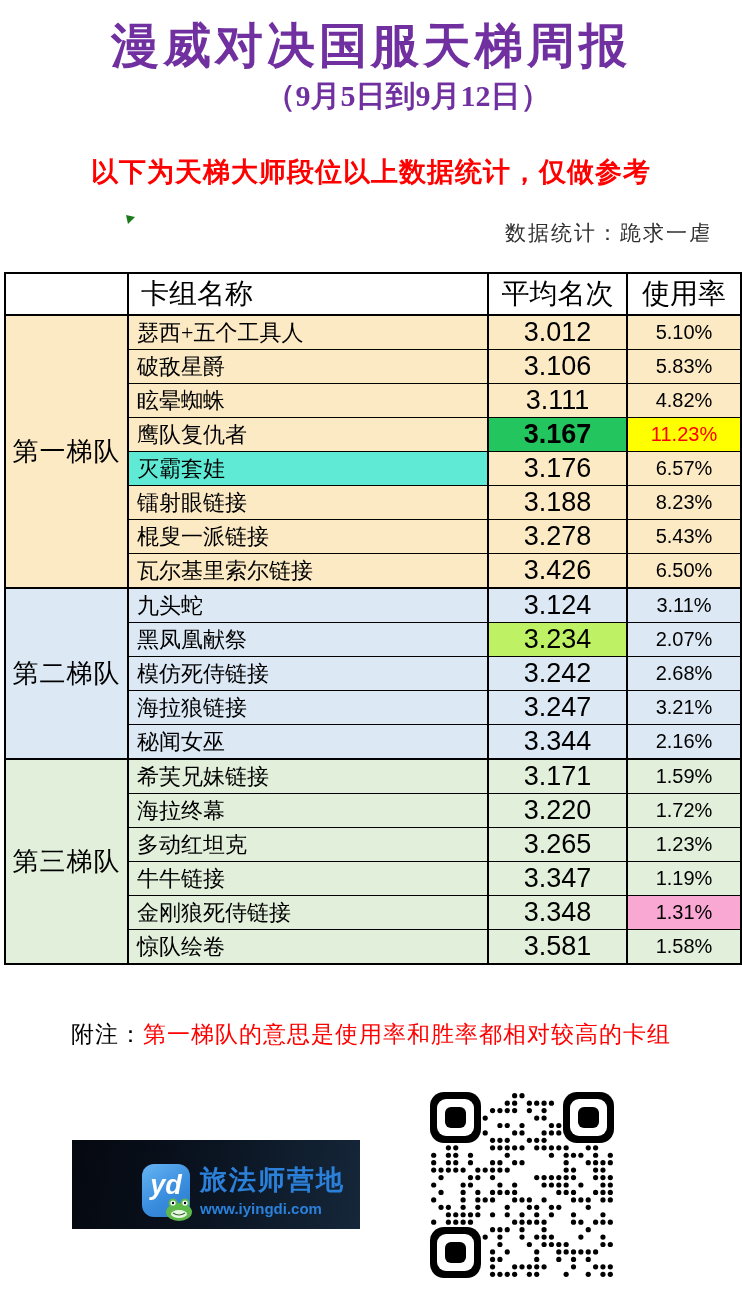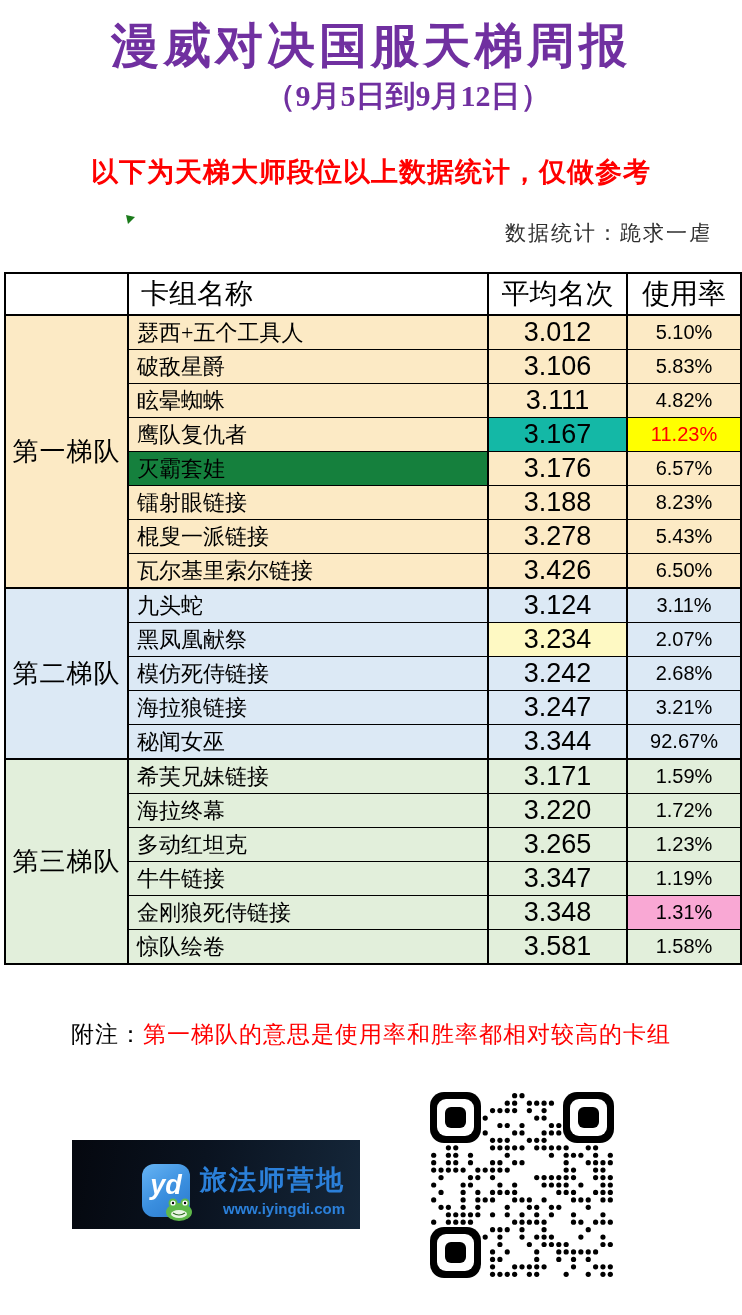--- a/index.html
+++ b/index.html
@@ -72,21 +72,20 @@
   }
   .app-icon svg.frog { position:absolute; right:-4px; bottom:-4px; }
   .logo-text { position:absolute; left:128px; top:22px; }
   .logo-text .name {
     font-size:27px; font-weight:bold; color:#2b80da; letter-spacing:2px;
     font-family:"Liberation Sans", sans-serif;
   }
   .logo-text .url {
     margin-top:2px; font-size:15px; font-weight:bold; color:#2b80da;
     font-family:"Liberation Sans", sans-serif;
-    text-align:right;
   }
   .qr { position:absolute; left:430px; top:1092px; width:184px; height:186px; }
 </style>
 </head>
 <body>
 
 <div class="page">
 
   <div class="title">漫威对决国服天梯周报</div>
   <div class="subtitle">（9月5日到9月12日）</div>
@@ -125,25 +124,25 @@
           <td class="avg-rank v2" style="background: rgb(252, 234, 197);">3.106</td>
           <td class="usage-rate v2" style="background: rgb(252, 234, 197);">5.83%</td>
         </tr>
         <tr class="row">
           <td class="deck-name v2" style="background: rgb(252, 234, 197);">眩晕蜘蛛</td>
           <td class="avg-rank v2" style="background: rgb(252, 234, 197); margin-top: 10px;">3.111</td>
           <td class="usage-rate v2" style="background: rgb(252, 234, 197);">4.82%</td>
         </tr>
         <tr class="row">
           <td class="deck-name v2" style="background: rgb(252, 234, 197);">鹰队复仇者</td>
-          <td class="avg-rank v2" style="background: #14b8a6;">3.167</td>
+          <td class="avg-rank v2" style="background: #22c55e; font-weight: bold;">3.167</td>
           <td class="usage-rate v2 hl">11.23%</td>
         </tr>
         <tr class="row">
-          <td class="deck-name v2" style="background: #15803d;">灭霸套娃</td>
+          <td class="deck-name v2" style="background: #5eead4;">灭霸套娃</td>
           <td class="avg-rank v2" style="background: rgb(252, 234, 197);">3.176</td>
           <td class="usage-rate v2" style="background: rgb(252, 234, 197);">6.57%</td>
         </tr>
         <tr class="row">
           <td class="deck-name v2" style="background: rgb(252, 234, 197);">镭射眼链接</td>
           <td class="avg-rank v2" style="background: rgb(252, 234, 197);">3.188</td>
           <td class="usage-rate v2" style="background: rgb(252, 234, 197);">8.23%</td>
         </tr>
         <tr class="row">
           <td class="deck-name v2" style="background: rgb(252, 234, 197);">棍叟一派链接</td>
@@ -156,37 +155,37 @@
           <td class="usage-rate v2" style="background: rgb(252, 234, 197);">6.50%</td>
         </tr>
         <tr class="row tier-start">
           <td class="tier-label" rowspan="5" style="background: rgb(220, 233, 245);">第二梯队</td>
           <td class="deck-name v2" style="background: rgb(220, 233, 245);">九头蛇</td>
           <td class="avg-rank v2" style="background: rgb(220, 233, 245);">3.124</td>
           <td class="usage-rate v2" style="background: rgb(220, 233, 245); margin-top: 36px;">3.11%</td>
         </tr>
         <tr class="row">
           <td class="deck-name v2" style="background: rgb(220, 233, 245);">黑凤凰献祭</td>
-          <td class="avg-rank v2" style="background: #fef9c3; margin-top: 24px;">3.234</td>
+          <td class="avg-rank v2" style="background: #bef264; margin-top: 24px;">3.234</td>
           <td class="usage-rate v2" style="background: rgb(220, 233, 245);">2.07%</td>
         </tr>
         <tr class="row">
           <td class="deck-name v2" style="background: rgb(220, 233, 245);">模仿死侍链接</td>
           <td class="avg-rank v2" style="background: rgb(220, 233, 245);">3.242</td>
           <td class="usage-rate v2" style="background: rgb(220, 233, 245);">2.68%</td>
         </tr>
         <tr class="row">
           <td class="deck-name v2" style="background: rgb(220, 233, 245);">海拉狼链接</td>
           <td class="avg-rank v2" style="background: rgb(220, 233, 245);">3.247</td>
           <td class="usage-rate v2" style="background: rgb(220, 233, 245);">3.21%</td>
         </tr>
         <tr class="row">
           <td class="deck-name v2" style="background: rgb(220, 233, 245);">秘闻女巫</td>
           <td class="avg-rank v2" style="background: rgb(220, 233, 245);">3.344</td>
-          <td class="usage-rate v2" style="background: rgb(220, 233, 245);">92.67%</td>
+          <td class="usage-rate v2" style="background: rgb(220, 233, 245);">2.16%</td>
         </tr>
         <tr class="row tier-start">
           <td class="tier-label" rowspan="6" style="background: rgb(226, 239, 219);">第三梯队</td>
           <td class="deck-name v2" style="background: rgb(226, 239, 219);">希芙兄妹链接</td>
           <td class="avg-rank v2" style="background: rgb(226, 239, 219);">3.171</td>
           <td class="usage-rate v2" style="background: rgb(226, 239, 219);">1.59%</td>
         </tr>
         <tr class="row">
           <td class="deck-name v2" style="background: rgb(226, 239, 219);">海拉终幕</td>
           <td class="avg-rank v2" style="background: rgb(226, 239, 219);">3.220</td>

